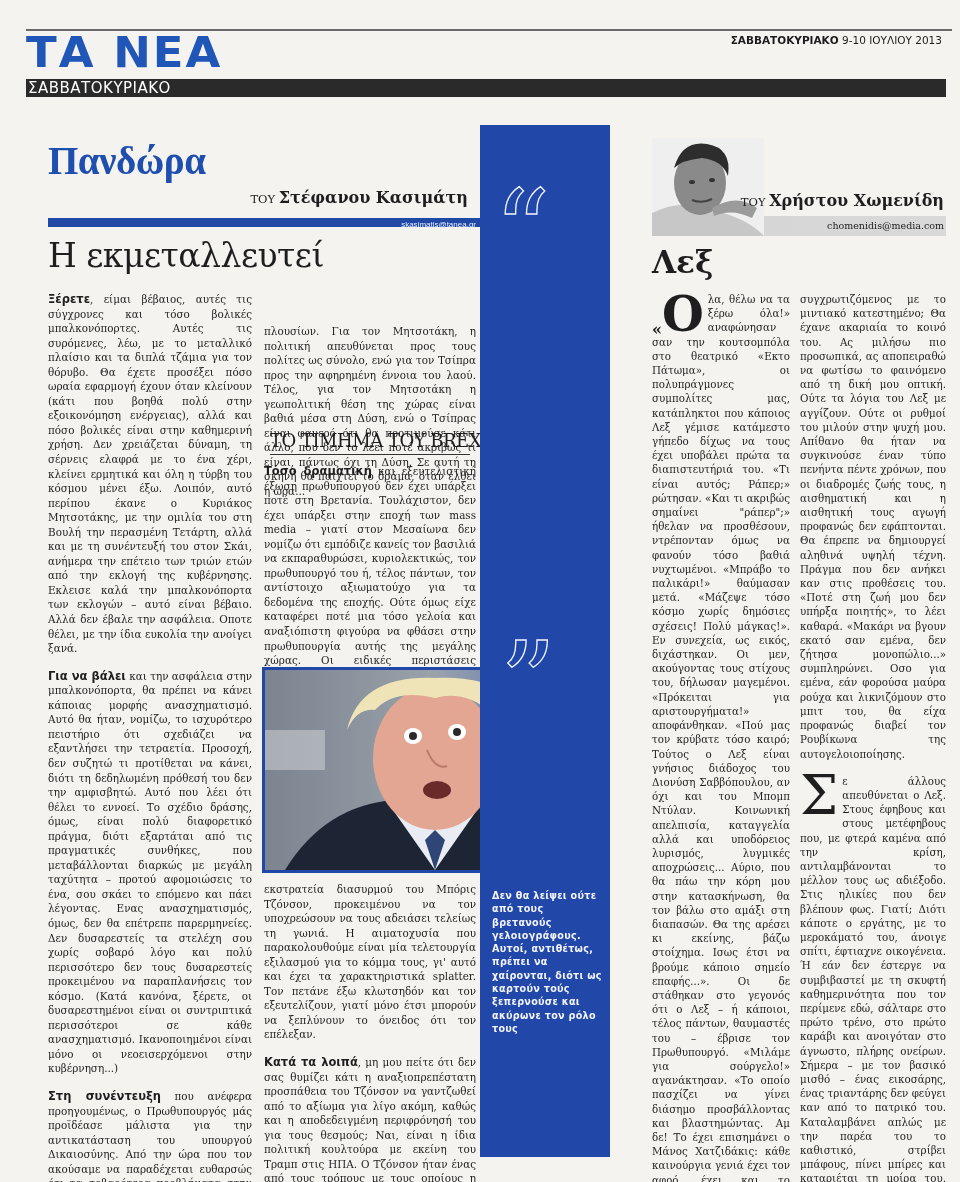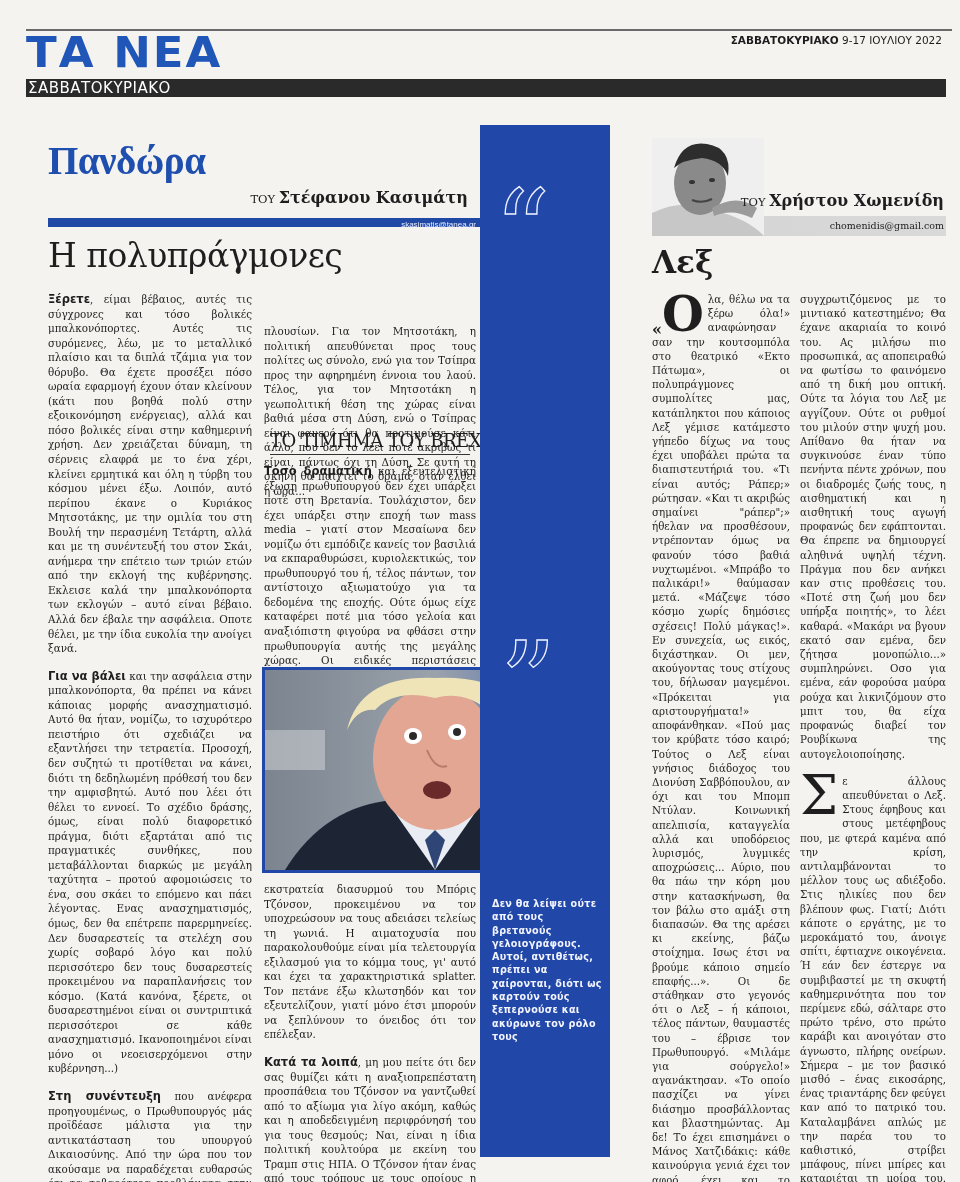--- a/index.html
+++ b/index.html
@@ -34,21 +34,21 @@
   .subhead { position: absolute; left: 270px; top: 430px; width: 200px; font-size: 18px; letter-spacing: -0.5px; border-bottom: 1.5px solid #333; padding-bottom: 3px; white-space: nowrap; }
   .col-b2 { left: 264px; top: 464px; width: 212px; }
   .col-b3 { left: 264px; top: 882px; width: 212px; }
 
   
   .blue-panel { position: absolute; left: 480px; top: 125px; width: 130px; height: 1032px; background: #2147a8; }
   .quote-open, .quote-close { position: absolute; color: transparent; -webkit-text-stroke: 1.3px #eef2ff; font-family: "DejaVu Serif", serif; font-size: 110px; line-height: 100px; }
   .quote-open { left: 14px; top: 56px; }
   .quote-close { left: 20px; top: 508px; }
   .pull-text { position: absolute; left: 12px; top: 150px; width: 116px; color: #f2f4ff; font-size: 14.5px; line-height: 19.2px; }
-  .side-note { position: absolute; left: 12px; top: 764px; width: 112px; color: #f2f4ff; font-family: "DejaVu Sans", sans-serif; font-weight: bold; font-size: 9.6px; line-height: 13.3px; letter-spacing: 0.3px; margin-top: 8px; }
+  .side-note { position: absolute; left: 12px; top: 764px; width: 112px; color: #f2f4ff; font-family: "DejaVu Sans", sans-serif; font-weight: bold; font-size: 9.6px; line-height: 13.3px; letter-spacing: 0.3px; }
 
   
   .photo { position: absolute; left: 262px; top: 667px; width: 348px; height: 206px; border: 3px solid #2147a8; overflow: hidden; background: #5b6676; }
   .credit { position: absolute; left: 596px; top: 752px; width: 12px; height: 120px; }
   .credit span { position: absolute; left: -52px; top: 54px; transform: rotate(-90deg); font-family: "DejaVu Sans", sans-serif; font-size: 5.5px; color: #222; white-space: nowrap; width: 120px; }
 
   
   .portrait { position: absolute; left: 652px; top: 138px; width: 112px; height: 98px; overflow: hidden; }
   .gray-band { position: absolute; left: 652px; top: 216px; width: 294px; height: 20px; background: linear-gradient(90deg, rgba(200,200,200,0) 0%, #d6d6d6 35%, #d9d9d9 100%); }
   .byline-right { position: absolute; right: 16px; top: 191px; font-size: 14px; white-space: nowrap; }
@@ -62,33 +62,33 @@
   .dropcap-o { float: left; font-size: 48px; line-height: 40px; font-weight: bold; margin: 2px 4px 0 0; }
   .dropcap-o .guil { font-size: 16px; font-weight: bold; vertical-align: top; position: relative; top: 16px; }
   .dropcap-s { float: left; font-size: 54px; line-height: 44px; margin: 0 4px 0 0; }
 </style>
 </head>
 <body>
 
 <div class="top-rule"></div>
 <div class="logo">ΤΑ ΝΕΑ</div>
 <div class="dateline">
-  <b>ΣΑΒΒΑΤΟΚΥΡΙΑΚΟ</b><span> 9-17 ΙΟΥΛΙΟΥ 2022</span>
+  <b>ΣΑΒΒΑΤΟΚΥΡΙΑΚΟ</b><span> 9-10 ΙΟΥΛΙΟΥ 2013</span>
 </div>
 <div class="band">
   <span class="band-label">ΣΑΒΒΑΤΟΚΥΡΙΑΚΟ</span>
 </div>
 
 <div class="pandora">Πανδώρα</div>
 <div class="byline-left">
   <span class="pre">ΤΟΥ </span><span class="name">Στέφανου Κασιμάτη</span>
 </div>
 <div class="blue-rule"></div>
 <div class="email-left">skasimatis@tanea.gr</div>
-<h1 class="headline-left">Η πολυπράγμονες</h1>
+<h1 class="headline-left">Η εκμεταλλευτεί</h1>
 
 <div class="col col-a">
   <p><span class="lead">Ξέρετε</span><span>, είμαι βέβαιος, αυτές τις σύγχρονες και τόσο βολικές μπαλκονόπορτες. Αυτές τις συρόμενες, λέω, με το μεταλλικό πλαίσιο και τα διπλά τζάμια για τον θόρυβο. Θα έχετε προσέξει πόσο ωραία εφαρμογή έχουν όταν κλείνουν (κάτι που βοηθά πολύ στην εξοικονόμηση ενέργειας), αλλά και πόσο βολικές είναι στην καθημερινή χρήση. Δεν χρειάζεται δύναμη, τη σέρνεις ελαφρά με το ένα χέρι, κλείνει ερμητικά και όλη η τύρβη του κόσμου μένει έξω. Λοιπόν, αυτό περίπου έκανε ο Κυριάκος Μητσοτάκης, με την ομιλία του στη Βουλή την περασμένη Τετάρτη, αλλά και με τη συνέντευξή του στον Σκάι, ανήμερα την επέτειο των τριών ετών από την εκλογή της κυβέρνησης. Εκλεισε καλά την μπαλκονόπορτα των εκλογών – αυτό είναι βέβαιο. Αλλά δεν έβαλε την ασφάλεια. Οποτε θέλει, με την ίδια ευκολία την ανοίγει ξανά.</span></p>
   <p class="gap"><span class="lead">Για να βάλει</span><span> και την ασφάλεια στην μπαλκονόπορτα, θα πρέπει να κάνει κάποιας μορφής ανασχηματισμό. Αυτό θα ήταν, νομίζω, το ισχυρότερο πειστήριο ότι σχεδιάζει να εξαντλήσει την τετραετία. Προσοχή, δεν συζητώ τι προτίθεται να κάνει, διότι τη δεδηλωμένη πρόθεσή του δεν την αμφισβητώ. Αυτό που λέει ότι θέλει το εννοεί. Το σχέδιο δράσης, όμως, είναι πολύ διαφορετικό πράγμα, διότι εξαρτάται από τις πραγματικές συνθήκες, που μεταβάλλονται διαρκώς με μεγάλη ταχύτητα – προτού αφομοιώσεις το ένα, σου σκάει το επόμενο και πάει λέγοντας. Ενας ανασχηματισμός, όμως, δεν θα επέτρεπε παρερμηνείες. Δεν δυσαρεστείς τα στελέχη σου χωρίς σοβαρό λόγο και πολύ περισσότερο δεν τους δυσαρεστείς προκειμένου να παραπλανήσεις τον κόσμο. (Κατά κανόνα, ξέρετε, οι δυσαρεστημένοι είναι οι συντριπτικά περισσότεροι σε κάθε ανασχηματισμό. Ικανοποιημένοι είναι μόνο οι νεοεισερχόμενοι στην κυβέρνηση...)</span></p>
   <p class="gap"><span class="lead">Στη συνέντευξη</span><span> που ανέφερα προηγουμένως, ο Πρωθυπουργός μάς προϊδέασε μάλιστα για την αντικατάσταση του υπουργού Δικαιοσύνης. Από την ώρα που τον ακούσαμε να παραδέχεται ευθαρσώς ότι τα σοβαρότερα προβλήματα στην απονομή της Δικαιοσύνης δεν έχουν αντιμετωπισθεί, ποιος αμφιβάλλει ότι ήδη ο Κώστας Τσιάρας τακτοποιεί τα πράγματά του στο γραφείο του, ώστε όταν χρειαστεί να το αδειάσει για τον διάδοχό του να μην υπάρξει χρονοτριβή; (Τουλάχιστον αυτός θα κάνει διακοπές...) Δεν υπήρχε ποτέ περίπτωση να το κάνει αυτό ο Πρωθυπουργός, αν ήδη δεν έχει στα σκαριά τον ανασχηματισμό.</span></p>
 
 </div>
 
 <div class="col col-b">
   <p>πλουσίων. Για τον Μητσοτάκη, η πολιτική απευθύνεται προς τους πολίτες ως σύνολο, ενώ για τον Τσίπρα προς την αφηρημένη έννοια του λαού. Τέλος, για τον Μητσοτάκη η γεωπολιτική θέση της χώρας είναι βαθιά μέσα στη Δύση, ενώ ο Τσίπρας είναι φανερό ότι θα προτιμούσε κάτι άλλο, που δεν το λέει ποτέ ακριβώς τι είναι, πάντως όχι τη Δύση. Σε αυτή τη σκηνή θα παιχτεί το δράμα, όταν έλθει η ώρα...</p>
@@ -147,21 +147,21 @@
     <path d="M22 30 Q30 2 55 6 Q80 10 76 38 Q70 22 50 20 Q30 22 22 30Z" fill="#2d2d2d"></path>
     <ellipse cx="40" cy="44" rx="3" ry="2" fill="#333"></ellipse>
     <ellipse cx="60" cy="42" rx="3" ry="2" fill="#333"></ellipse>
     <path d="M40 62 Q50 66 60 61" stroke="#444" stroke-width="2" fill="none"></path>
     <path d="M60 70 Q85 55 105 70 L100 80 Q80 70 62 78Z" fill="#9b9b9b"></path>
   </svg>
 </div>
 <div class="byline-right">
   <span class="pre">ΤΟΥ </span><span class="name">Χρήστου Χωμενίδη</span>
 </div>
-<div class="email-right">chomenidis@gmail.com</div>
+<div class="email-right">chomenidis@media.com</div>
 <h2 class="headline-right">Λεξ</h2>
 
 <div class="col col-c">
   <p><span class="dropcap-o"><span class="guil">«</span><span>Ο</span></span><span>λα, θέλω να τα ξέρω όλα!» αναφώνησαν σαν την κουτσομπόλα στο θεατρικό «Εκτο Πάτωμα», οι πολυπράγμονες συμπολίτες μας, κατάπληκτοι που κάποιος Λεξ γέμισε κατάμεστο γήπεδο δίχως να τους έχει υποβάλει πρώτα τα διαπιστευτήριά του. «Τι είναι αυτός; Ράπερ;» ρώτησαν. «Και τι ακριβώς σημαίνει "ράπερ";» ήθελαν να προσθέσουν, ντρέπονταν όμως να φανούν τόσο βαθιά νυχτωμένοι. «Μπράβο το παλικάρι!» θαύμασαν μετά. «Μάζεψε τόσο κόσμο χωρίς δημόσιες σχέσεις! Πολύ μάγκας!». Εν συνεχεία, ως εικός, διχάστηκαν. Οι μεν, ακούγοντας τους στίχους του, δήλωσαν μαγεμένοι. «Πρόκειται για αριστουργήματα!» αποφάνθηκαν. «Πού μας τον κρύβατε τόσο καιρό; Τούτος ο Λεξ είναι γνήσιος διάδοχος του Διονύση Σαββόπουλου, αν όχι και του Μπομπ Ντύλαν. Κοινωνική απελπισία, καταγγελία αλλά και υποδόρειος λυρισμός, λυγμικές αποχρώσεις... Αύριο, που θα πάω την κόρη μου στην κατασκήνωση, θα τον βάλω στο αμάξι στη διαπασών. Θα της αρέσει κι εκείνης, βάζω στοίχημα. Ισως έτσι να βρούμε κάποιο σημείο επαφής...». Οι δε στάθηκαν στο γεγονός ότι ο Λεξ – ή κάποιοι, τέλος πάντων, θαυμαστές του – έβρισε τον Πρωθυπουργό. «Μιλάμε για σούργελο!» αγανάκτησαν. «Το οποίο πασχίζει να γίνει διάσημο προσβάλλοντας και βλαστημώντας. Αμ δε! Το έχει επισημάνει ο Μάνος Χατζιδάκις: κάθε καινούργια γενιά έχει τον αφρό, έχει και το κατακάθι της. Αποθεώνοντας τους νέους με ηλικιακά αποκλειστικά κριτήρια, καταντάς γλοιώδης κόλακας, μπάρμπας που ζητιανεύει λίγη δροσιά. "Οκ μπούμερ..." θα σου πουν και θα σε στείλουν στον αγύριστο». Πρώτα-πρώτα τον Λεξ δεν τον λες και ξεπεταρούδι, μπουμπούκι που μόλις έσκασε. Σαραντάρης σχεδόν, με δύο δεκαετίες παρουσίας στη μουσική, προφανώς έχει διανύσει πάρα πολλά χιλιόμετρα προτού τον μάθει ο άνθρωπος της διπλανής μας πόρτας. Το γεγονός ότι δεν επεδίωξε τη φήμη συχνάζοντας στα τηλεπρωινάδικα ή δίνοντας συνεντεύξεις σε έγκριτους δημοσιογράφους, αποτελεί απλώς ζήτημα νοημοσύνης. Στοιχειώδους μάλιστα. Το μέσο γίνεται συχνά το μήνυμα, τι μήνυμα θα έστελνε ένας ράπερ</span></p>
 </div>
 <div class="col col-d">
   <p>συγχρωτιζόμενος με το μιντιακό κατεστημένο; Θα έχανε ακαριαία το κοινό του. Ας μιλήσω πιο προσωπικά, ας αποπειραθώ να φωτίσω το φαινόμενο από τη δική μου οπτική. Ούτε τα λόγια του Λεξ με αγγίζουν. Ούτε οι ρυθμοί του μιλούν στην ψυχή μου. Απίθανο θα ήταν να συγκινούσε έναν τύπο πενήντα πέντε χρόνων, που οι διαδρομές ζωής τους, η αισθηματική και η αισθητική τους αγωγή προφανώς δεν εφάπτονται. Θα έπρεπε να δημιουργεί αληθινά υψηλή τέχνη. Πράγμα που δεν ανήκει καν στις προθέσεις του. «Ποτέ στη ζωή μου δεν υπήρξα ποιητής», το λέει καθαρά. «Μακάρι να βγουν εκατό σαν εμένα, δεν ζήτησα μονοπώλιο...» συμπληρώνει. Οσο για εμένα, εάν φορούσα μαύρα ρούχα και λικνιζόμουν στο μπιτ του, θα είχα προφανώς διαβεί τον Ρουβίκωνα της αυτογελοιοποίησης.</p>
   <p class="gap"><span class="dropcap-s">Σ</span><span>ε άλλους απευθύνεται ο Λεξ. Στους έφηβους και στους μετέφηβους που, με φτερά καμένα από την κρίση, αντιλαμβάνονται το μέλλον τους ως αδιέξοδο. Στις ηλικίες που δεν βλέπουν φως. Γιατί; Διότι κάποτε ο εργάτης, με το μεροκάματό του, άνοιγε σπίτι, έφτιαχνε οικογένεια. Ή εάν δεν έστεργε να συμβιβαστεί με τη σκυφτή καθημερινότητα που τον περίμενε εδώ, σάλταρε στο πρώτο τρένο, στο πρώτο καράβι και ανοιγόταν στο άγνωστο, πλήρης ονείρων. Σήμερα – με τον βασικό μισθό – ένας εικοσάρης, ένας τριαντάρης δεν φεύγει καν από το πατρικό του. Καταλαμβάνει απλώς με την παρέα του το καθιστικό, στρίβει μπάφους, πίνει μπίρες και καταριέται τη μοίρα του. Τους προηγούμενους που – όπως έχει πειστεί – τα έφαγαν, τα κατασπατάλησαν και τον οδήγησαν στο τέλμα. Γιατί δεν αρπάζει τη ζωή από τα μαλλιά; Γιατί δεν στείβει την πέτρα; Γιατί δεν επαναστατεί, να τα κάνει όλα λαμπόγυαλα; Ας απαντήσει ο ίδιος. Εγώ – έξω απ' τον χορό, αφ' υψηλού σχεδόν – δεν βρίσκω το θράσος να θέσω τέτοια ερωτήματα. Οι της Νέας Δημοκρατίας ξορκίζουν τον Λεξ. Ο ΣΥΡΙΖΑ πασχίζει να τον εκμεταλλευτεί, όπως πέρυσι τον Μιθριδάτη. Κανείς τους – εννοείται – δεν τολμάει να κοιτάξει κατάματα τον κόσμο που εκφράζει. Λυπηρό. Ισως όμως κι ελπιδοφόρο κατά βάθος.</span></p>
 </div>
 

